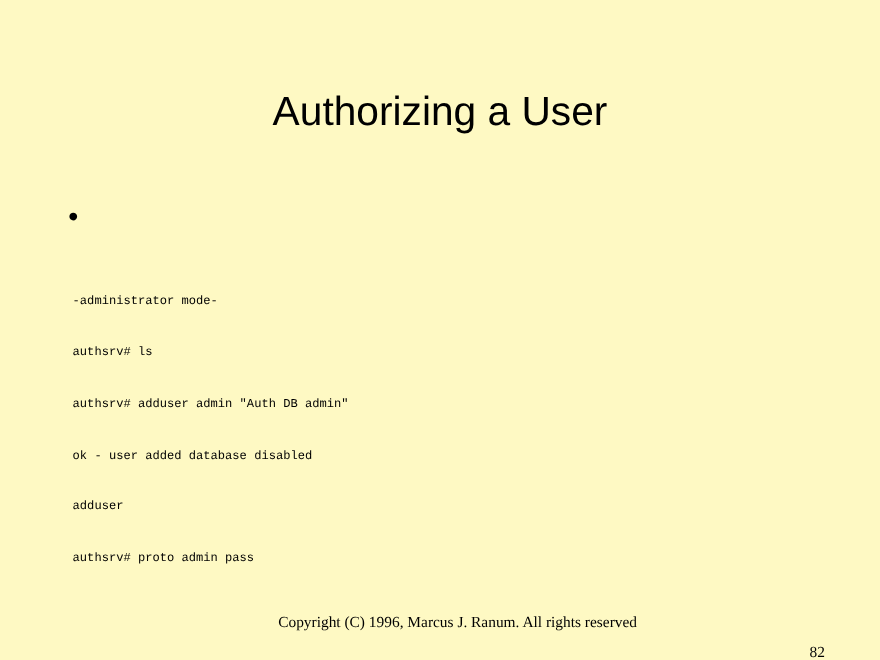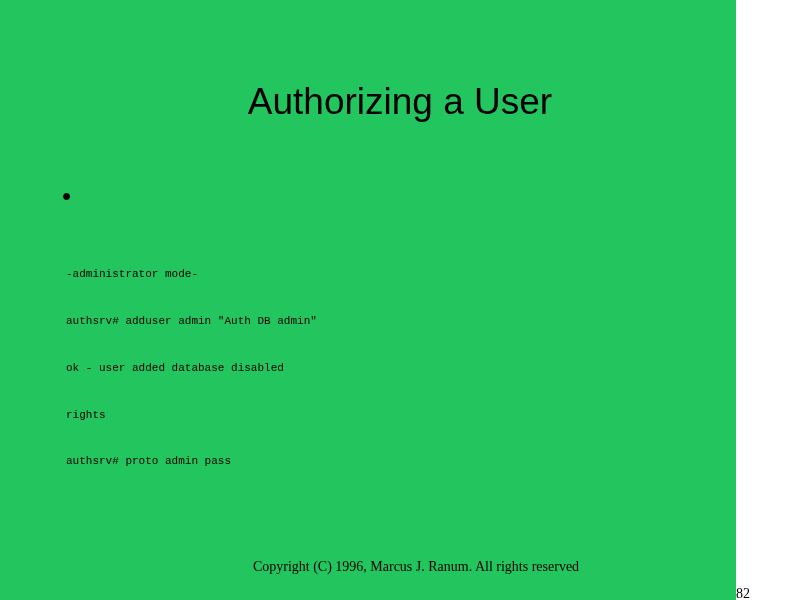--- a/index.html
+++ b/index.html
@@ -14,23 +14,23 @@
     overflow: hidden;
     font-family: "Liberation Sans", sans-serif;
     color: #000000;
     position: relative;
   }
 
   .slide {
     position: absolute;
     left: 0;
     top: 0;
-    width: 736px;
+    width: 800px;
     height: 600px;
-    background: #22c55e;
+    background: #fef9c3;
   }
 
   
   .slide-title {
     position: absolute;
     left: 0;
     top: 80px;
     width: 800px;
     text-align: center;
     font-family: "Liberation Sans", sans-serif;
@@ -134,23 +134,24 @@
   <div class="slide-title">Authorizing a User</div>
 
   <div class="bullet-list">
     <div class="bullet-item">
       <span class="bullet-marker">•</span>
     </div>
   </div>
 
   <div class="transcript">
     <div class="transcript-line">-administrator mode-</div>
+    <div class="transcript-line">authsrv# ls</div>
     <div class="transcript-line">authsrv# adduser admin "Auth DB admin"</div>
     <div class="transcript-line">ok - user added database disabled</div>
-    <div class="transcript-line">rights</div>
+    <div class="transcript-line">adduser</div>
     <div class="transcript-line">authsrv# proto admin pass</div>
     
     
     
     
     
     
     
     
     

